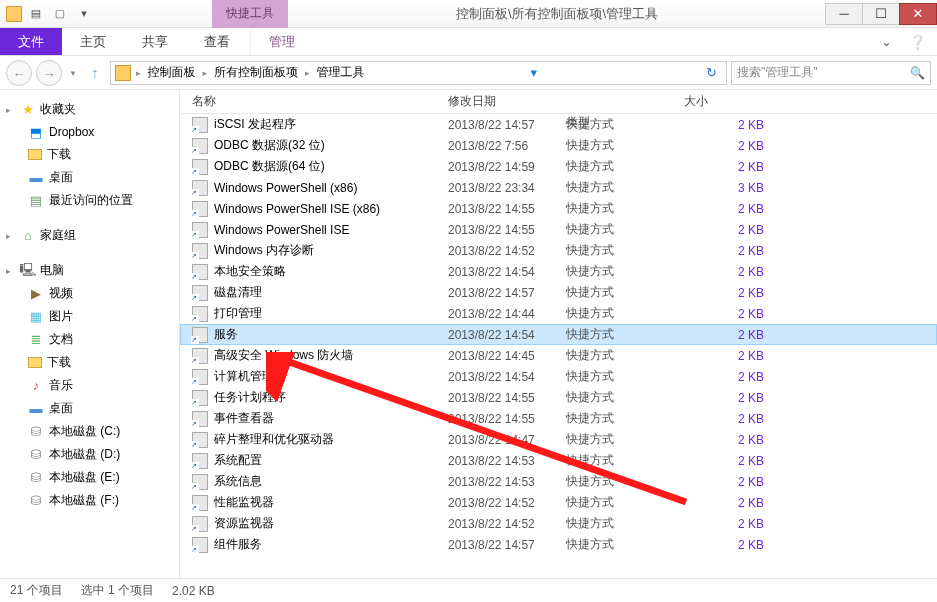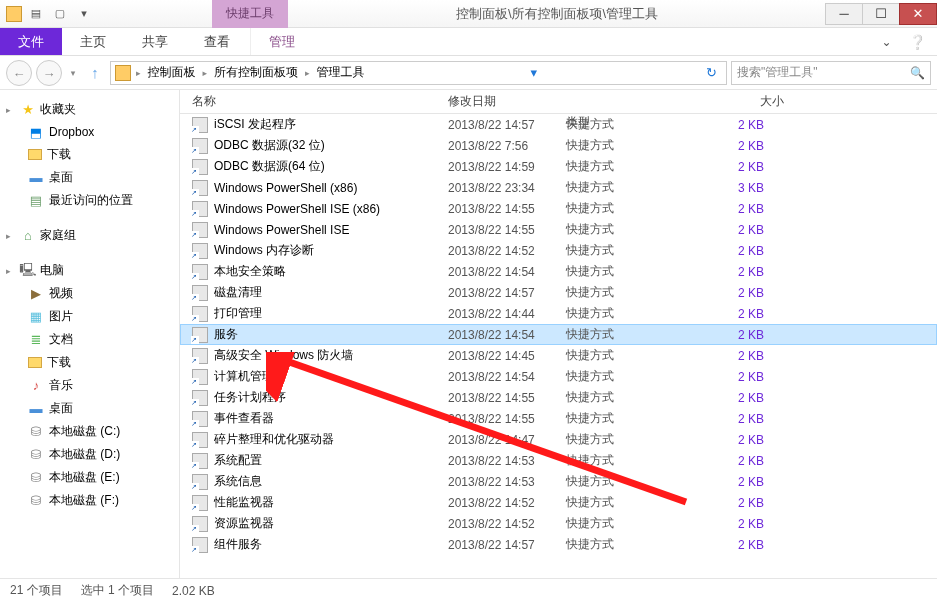--- a/index.html
+++ b/index.html
@@ -54,21 +54,21 @@
 .ic.music { color: #d9534f; }
 .ic.disk { color: #888; }
 .ic.dropbox { color: #007ee5; }
 
 .list-area { flex: 1; display: flex; flex-direction: column; overflow: hidden; }
 .col-headers { display: flex; height: 24px; border-bottom: 1px solid #e5e5e5; align-items: center; padding-left: 12px; }
 .col-headers .col { color: #444; }
 .col.cname { width: 256px; }
 .col.cdate { width: 118px; }
 .col.ctype { width: 118px; margin-top: 42px; }
-.col.csize { width: 100px; text-align: right; }
+.col.csize { width: 100px; text-align: left; }
 
 .file-rows { flex: 1; overflow-y: auto; }
 .file-row { display: flex; height: 21px; align-items: center; padding-left: 12px; }
 .file-row.selected { background: #cce8ff; border: 1px solid #99d1ff; padding-left: 11px; }
 .file-row .fic { width: 16px; height: 16px; margin-right: 6px; background: #e8e8e8; border: 1px solid #aaa; display: inline-flex; align-items: center; justify-content: center; font-size: 8px; color: #2060b0; position: relative; }
 .file-row .fic::after { content: "↗"; position: absolute; bottom: -2px; left: -2px; font-size: 7px; background: #fff; color: #2060b0; width: 8px; height: 8px; line-height: 8px; }
 .file-row .fname { width: 234px; }
 .file-row .fdate { width: 118px; color: #555; }
 .file-row .ftype { width: 118px; color: #555; }
 .file-row .fsize { width: 90px; text-align: right; color: #6d28d9; padding-right: 10px; }

